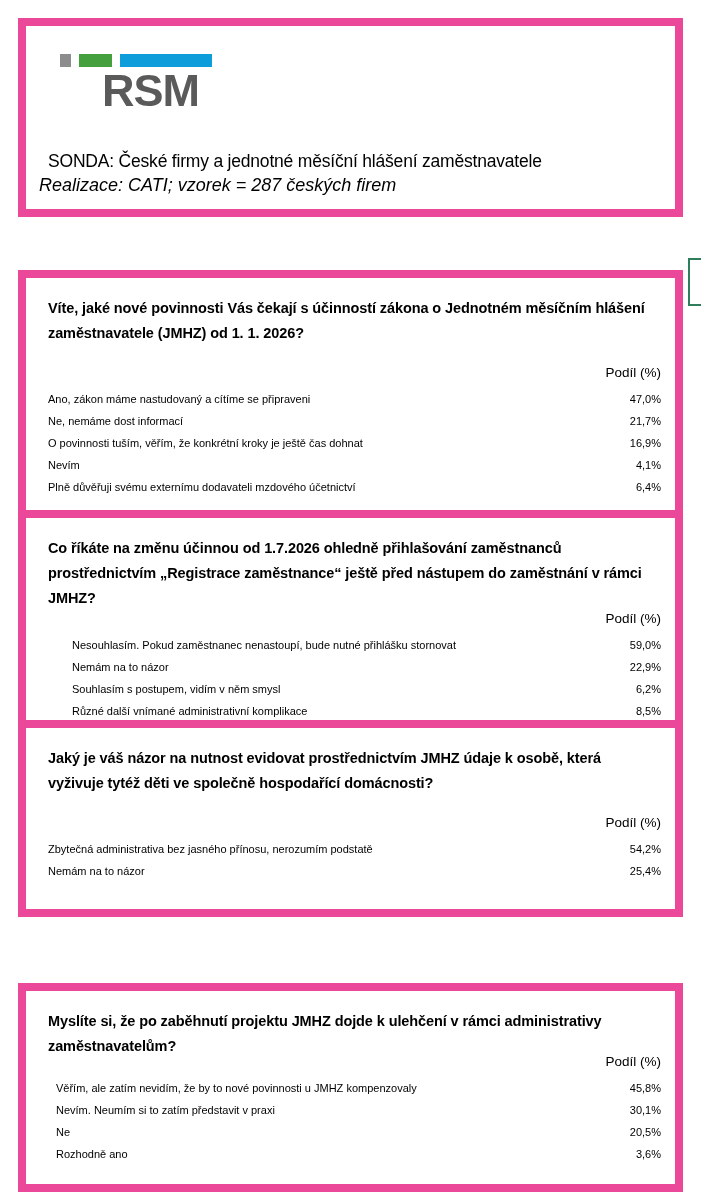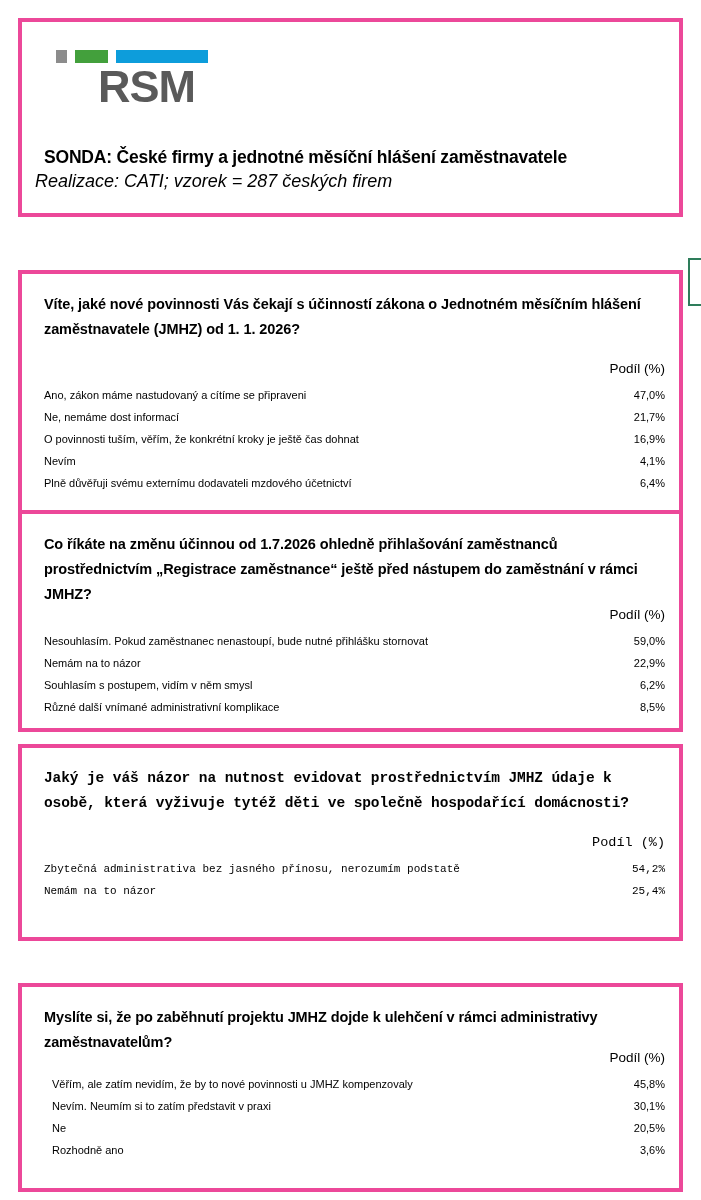--- a/index.html
+++ b/index.html
@@ -23,21 +23,21 @@
     box-sizing: border-box;
     padding: 0;
   }
 
   
   .panel {
     position: absolute;
     left: 18px;
     width: 665px;
     box-sizing: border-box;
-    border: 4px solid #ec4899;
+    border: 8px solid #ec4899;
     background: #ffffff;
     overflow: hidden;
   }
 
   
   .panel-header {
     top: 18px;
     height: 199px;
     padding: 0;
   }
@@ -73,21 +73,21 @@
     line-height: 48px;
     letter-spacing: -1px;
     color: #5a5a5a;
     white-space: nowrap;
   }
   .header-title {
     position: absolute;
     left: 22px;
     top: 124px;
     font-size: 17.5px;
-    font-weight: bold;
+    font-weight: normal;
     line-height: 22px;
     white-space: nowrap;
     letter-spacing: -0.2px;
   }
   .header-subtitle {
     position: absolute;
     left: 13px;
     top: 150px;
     font-size: 18px;
     font-style: italic;
@@ -139,29 +139,29 @@
     position: absolute;
     right: 14px;
     top: 0;
     text-align: right;
     white-space: nowrap;
   }
 
   
   .panel-q1 { top: 238px; height: 249px; margin-top: 32px; }
   .panel-q2 { top: 510px; height: 222px; }
-  .panel-q3 { top: 744px; height: 197px; font-family: Liberation Mono, monospace; }
+  .panel-q3 { top: 720px; height: 197px; }
   .panel-q4 { top: 983px; height: 209px; }
 
   .panel-q1 .col-head { top: 86px; }
   .panel-q1 .rows     { top: 110px; }
   .panel-q1 .row-label { max-width: 560px; }
 
   .panel-q2 .col-head { top: 92px; }
-  .panel-q2 .rows     { top: 116px; }
+  .panel-q2 .rows     { top: 116px; padding-left: 24px; }
   .panel-q2 .row-label { max-width: 564px; }
 
   .panel-q3 .col-head { top: 86px; }
   .panel-q3 .rows     { top: 110px; }
   .panel-q3 .row-label { max-width: 560px; }
 
   .panel-q4 .col-head { top: 62px; }
   .panel-q4 .rows     { top: 86px; }
   .panel-q4 .row-label { max-width: 560px; margin-left: 8px; }
 

